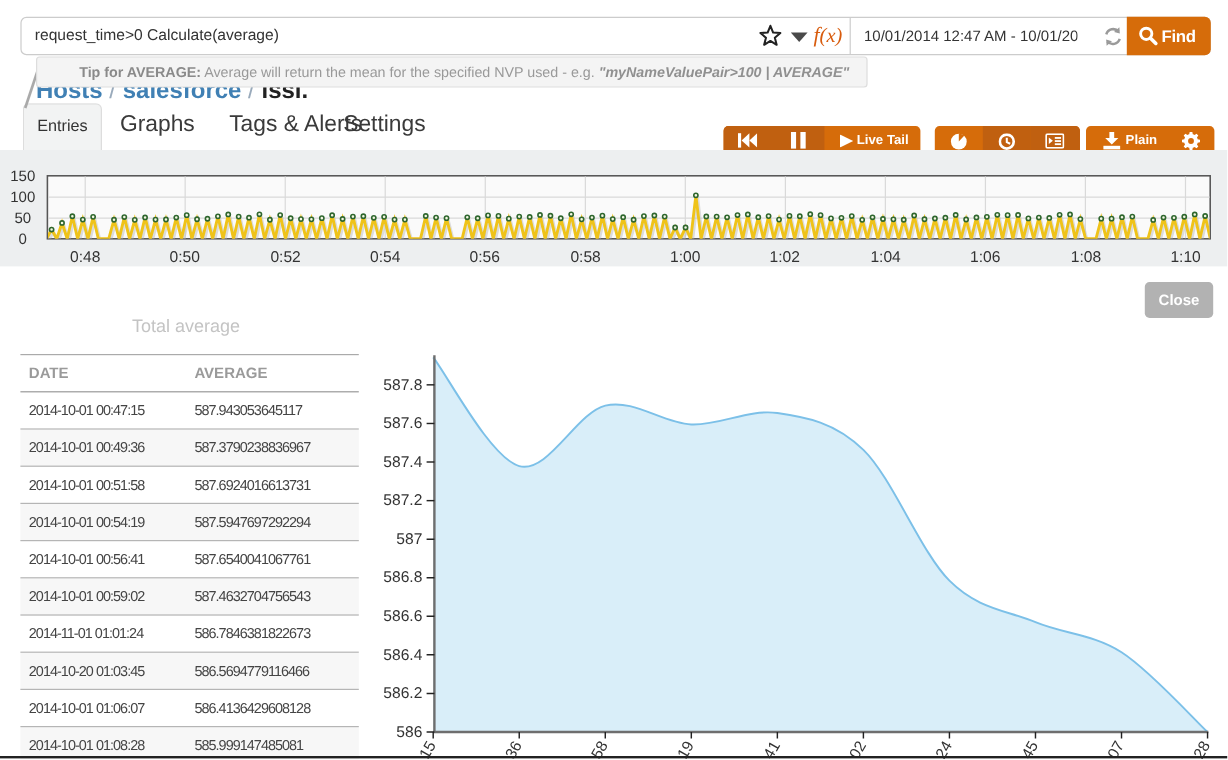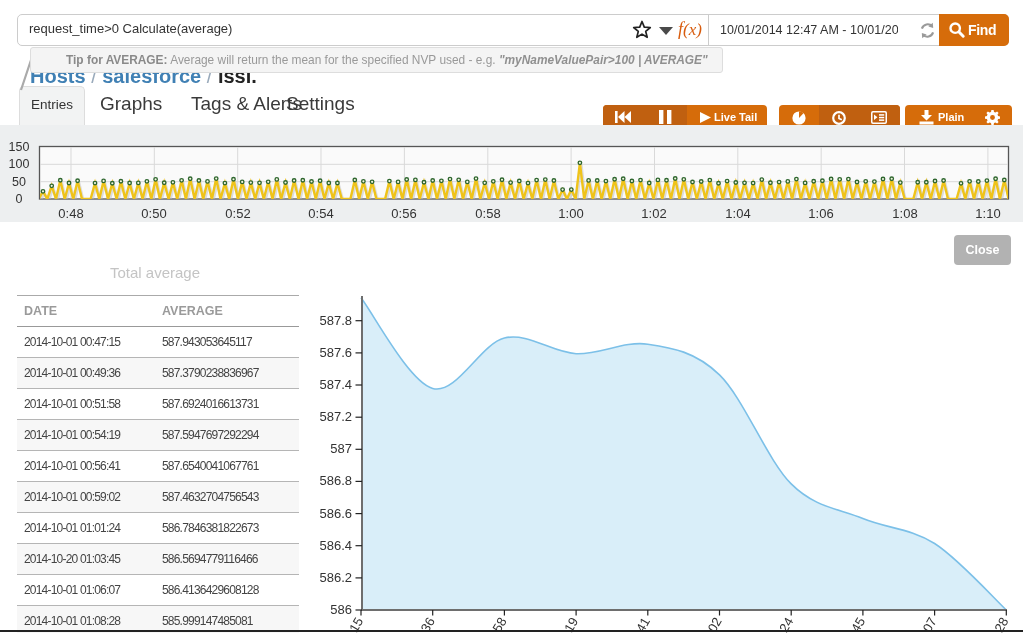--- a/index.html
+++ b/index.html
@@ -345,21 +345,21 @@
         </tr>
     <tr>
           <td>2014-10-01 00:56:41</td>
           <td>587.6540041067761</td>
         </tr>
     <tr class="z">
           <td>2014-10-01 00:59:02</td>
           <td>587.4632704756543</td>
         </tr>
     <tr>
-          <td>2014-10-01 01:01:24</td>
+          <td>2014-11-01 01:01:24</td>
           <td>586.7846381822673</td>
         </tr>
     <tr class="z">
           <td>2014-10-20 01:03:45</td>
           <td>586.5694779116466</td>
         </tr>
     <tr>
           <td>2014-10-01 01:06:07</td>
           <td>586.4136429608128</td>
         </tr>

